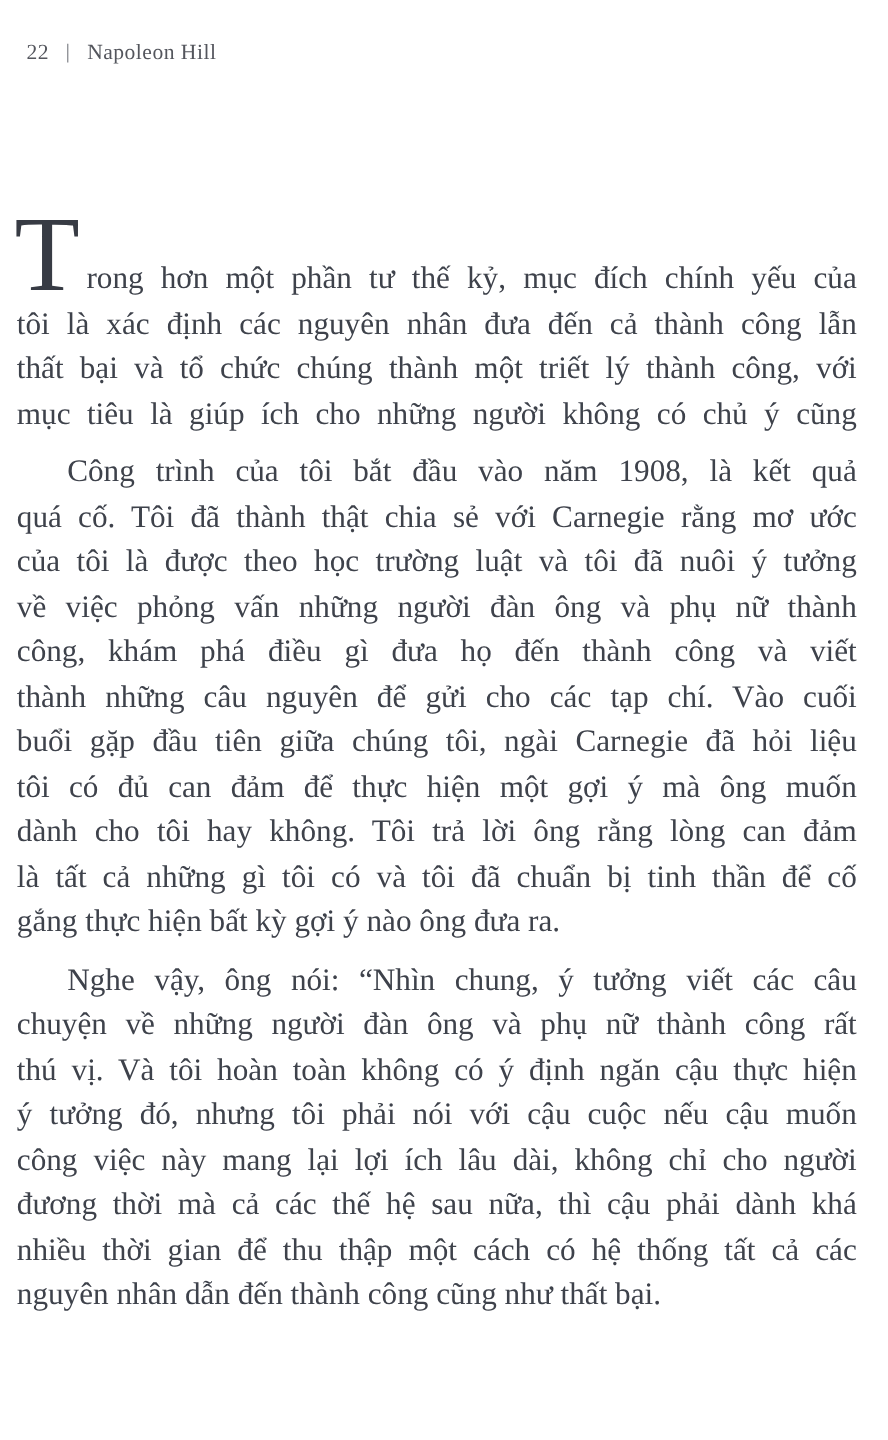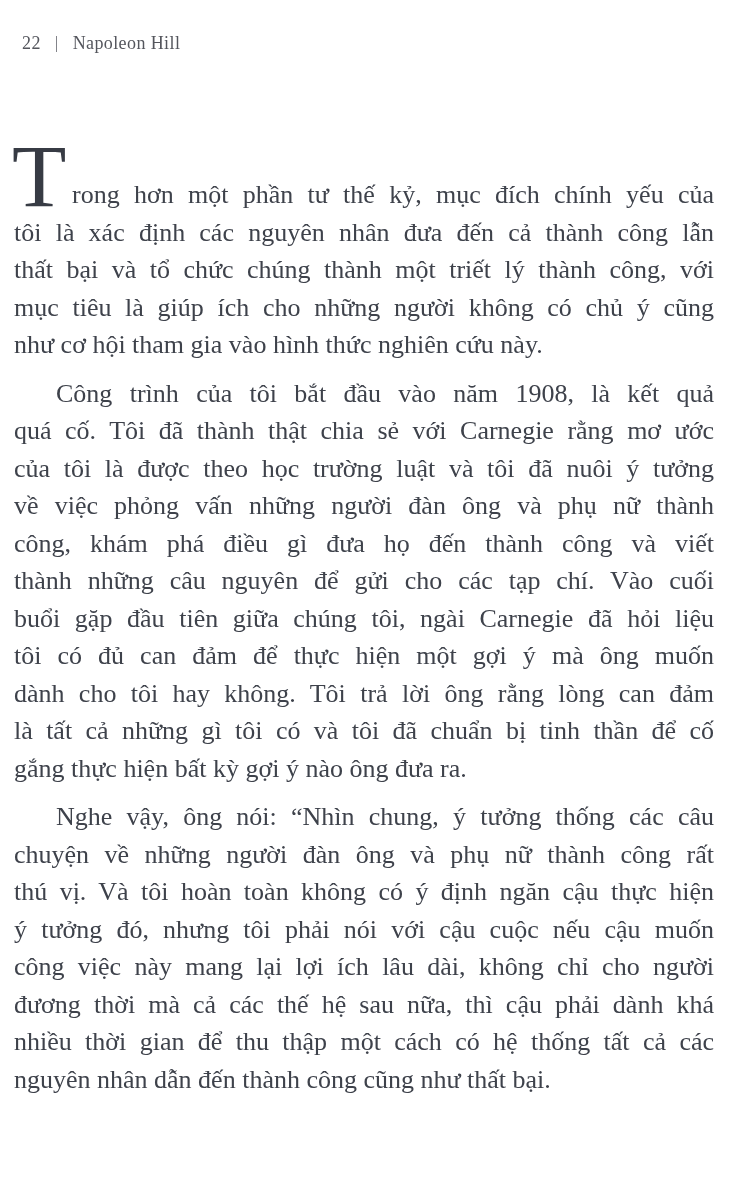--- a/index.html
+++ b/index.html
@@ -44,21 +44,21 @@
   .para + .para { margin-top: 11px; }
   .line {
     height: 37.5px;
     line-height: 37.5px;
     text-align: justify;
     text-align-last: justify;
     white-space: normal;
   }
   .line.last { text-align-last: left; }
   .para.indent .line:first-of-type { text-indent: 42px; }
-  .para.has-dropcap .line:first-of-type { padding-left: 58px; }
+  .para.has-dropcap .line:first-of-type { padding-left: 58px; margin-top: 37px; }
   .dropcap {
     position: absolute;
     left: -2px;
     top: -28px;
     height: 56px;
     line-height: 56px;
     font-size: 89px;
     color: #373b44;
   }
 </style>
@@ -71,37 +71,36 @@
     <span class="sep">|</span>
     <span>Napoleon Hill</span>
   </div>
   <div class="content">
       <div class="para has-dropcap">
         <span class="dropcap">T</span>
         <div class="line">rong hơn một phần tư thế kỷ, mục đích chính yếu của</div>
         <div class="line">tôi là xác định các nguyên nhân đưa đến cả thành công lẫn</div>
         <div class="line">thất bại và tổ chức chúng thành một triết lý thành công, với</div>
         <div class="line">mục tiêu là giúp ích cho những người không có chủ ý cũng</div>
-        <div class="line last">như cơ hội tham gia vào hình thức nghiên cứu này.</div>
       </div>
       <div class="para indent">
         <div class="line">Công trình của tôi bắt đầu vào năm 1908, là kết quả</div>
         <div class="line">quá cố. Tôi đã thành thật chia sẻ với Carnegie rằng mơ ước</div>
         <div class="line">của tôi là được theo học trường luật và tôi đã nuôi ý tưởng</div>
         <div class="line">về việc phỏng vấn những người đàn ông và phụ nữ thành</div>
         <div class="line">công, khám phá điều gì đưa họ đến thành công và viết</div>
         <div class="line">thành những câu nguyên để gửi cho các tạp chí. Vào cuối</div>
         <div class="line">buổi gặp đầu tiên giữa chúng tôi, ngài Carnegie đã hỏi liệu</div>
         <div class="line">tôi có đủ can đảm để thực hiện một gợi ý mà ông muốn</div>
         <div class="line">dành cho tôi hay không. Tôi trả lời ông rằng lòng can đảm</div>
         <div class="line">là tất cả những gì tôi có và tôi đã chuẩn bị tinh thần để cố</div>
         <div class="line last">gắng thực hiện bất kỳ gợi ý nào ông đưa ra.</div>
       </div>
       <div class="para indent">
-        <div class="line">Nghe vậy, ông nói: “Nhìn chung, ý tưởng thống các câu</div>
+        <div class="line">Nghe vậy, ông nói: “Nhìn chung, ý tưởng viết các câu</div>
         <div class="line">chuyện về những người đàn ông và phụ nữ thành công rất</div>
         <div class="line">thú vị. Và tôi hoàn toàn không có ý định ngăn cậu thực hiện</div>
         <div class="line">ý tưởng đó, nhưng tôi phải nói với cậu cuộc nếu cậu muốn</div>
         <div class="line">công việc này mang lại lợi ích lâu dài, không chỉ cho người</div>
         <div class="line">đương thời mà cả các thế hệ sau nữa, thì cậu phải dành khá</div>
         <div class="line">nhiều thời gian để thu thập một cách có hệ thống tất cả các</div>
         <div class="line last">nguyên nhân dẫn đến thành công cũng như thất bại.</div>
       </div>
     </div>
 </div>

